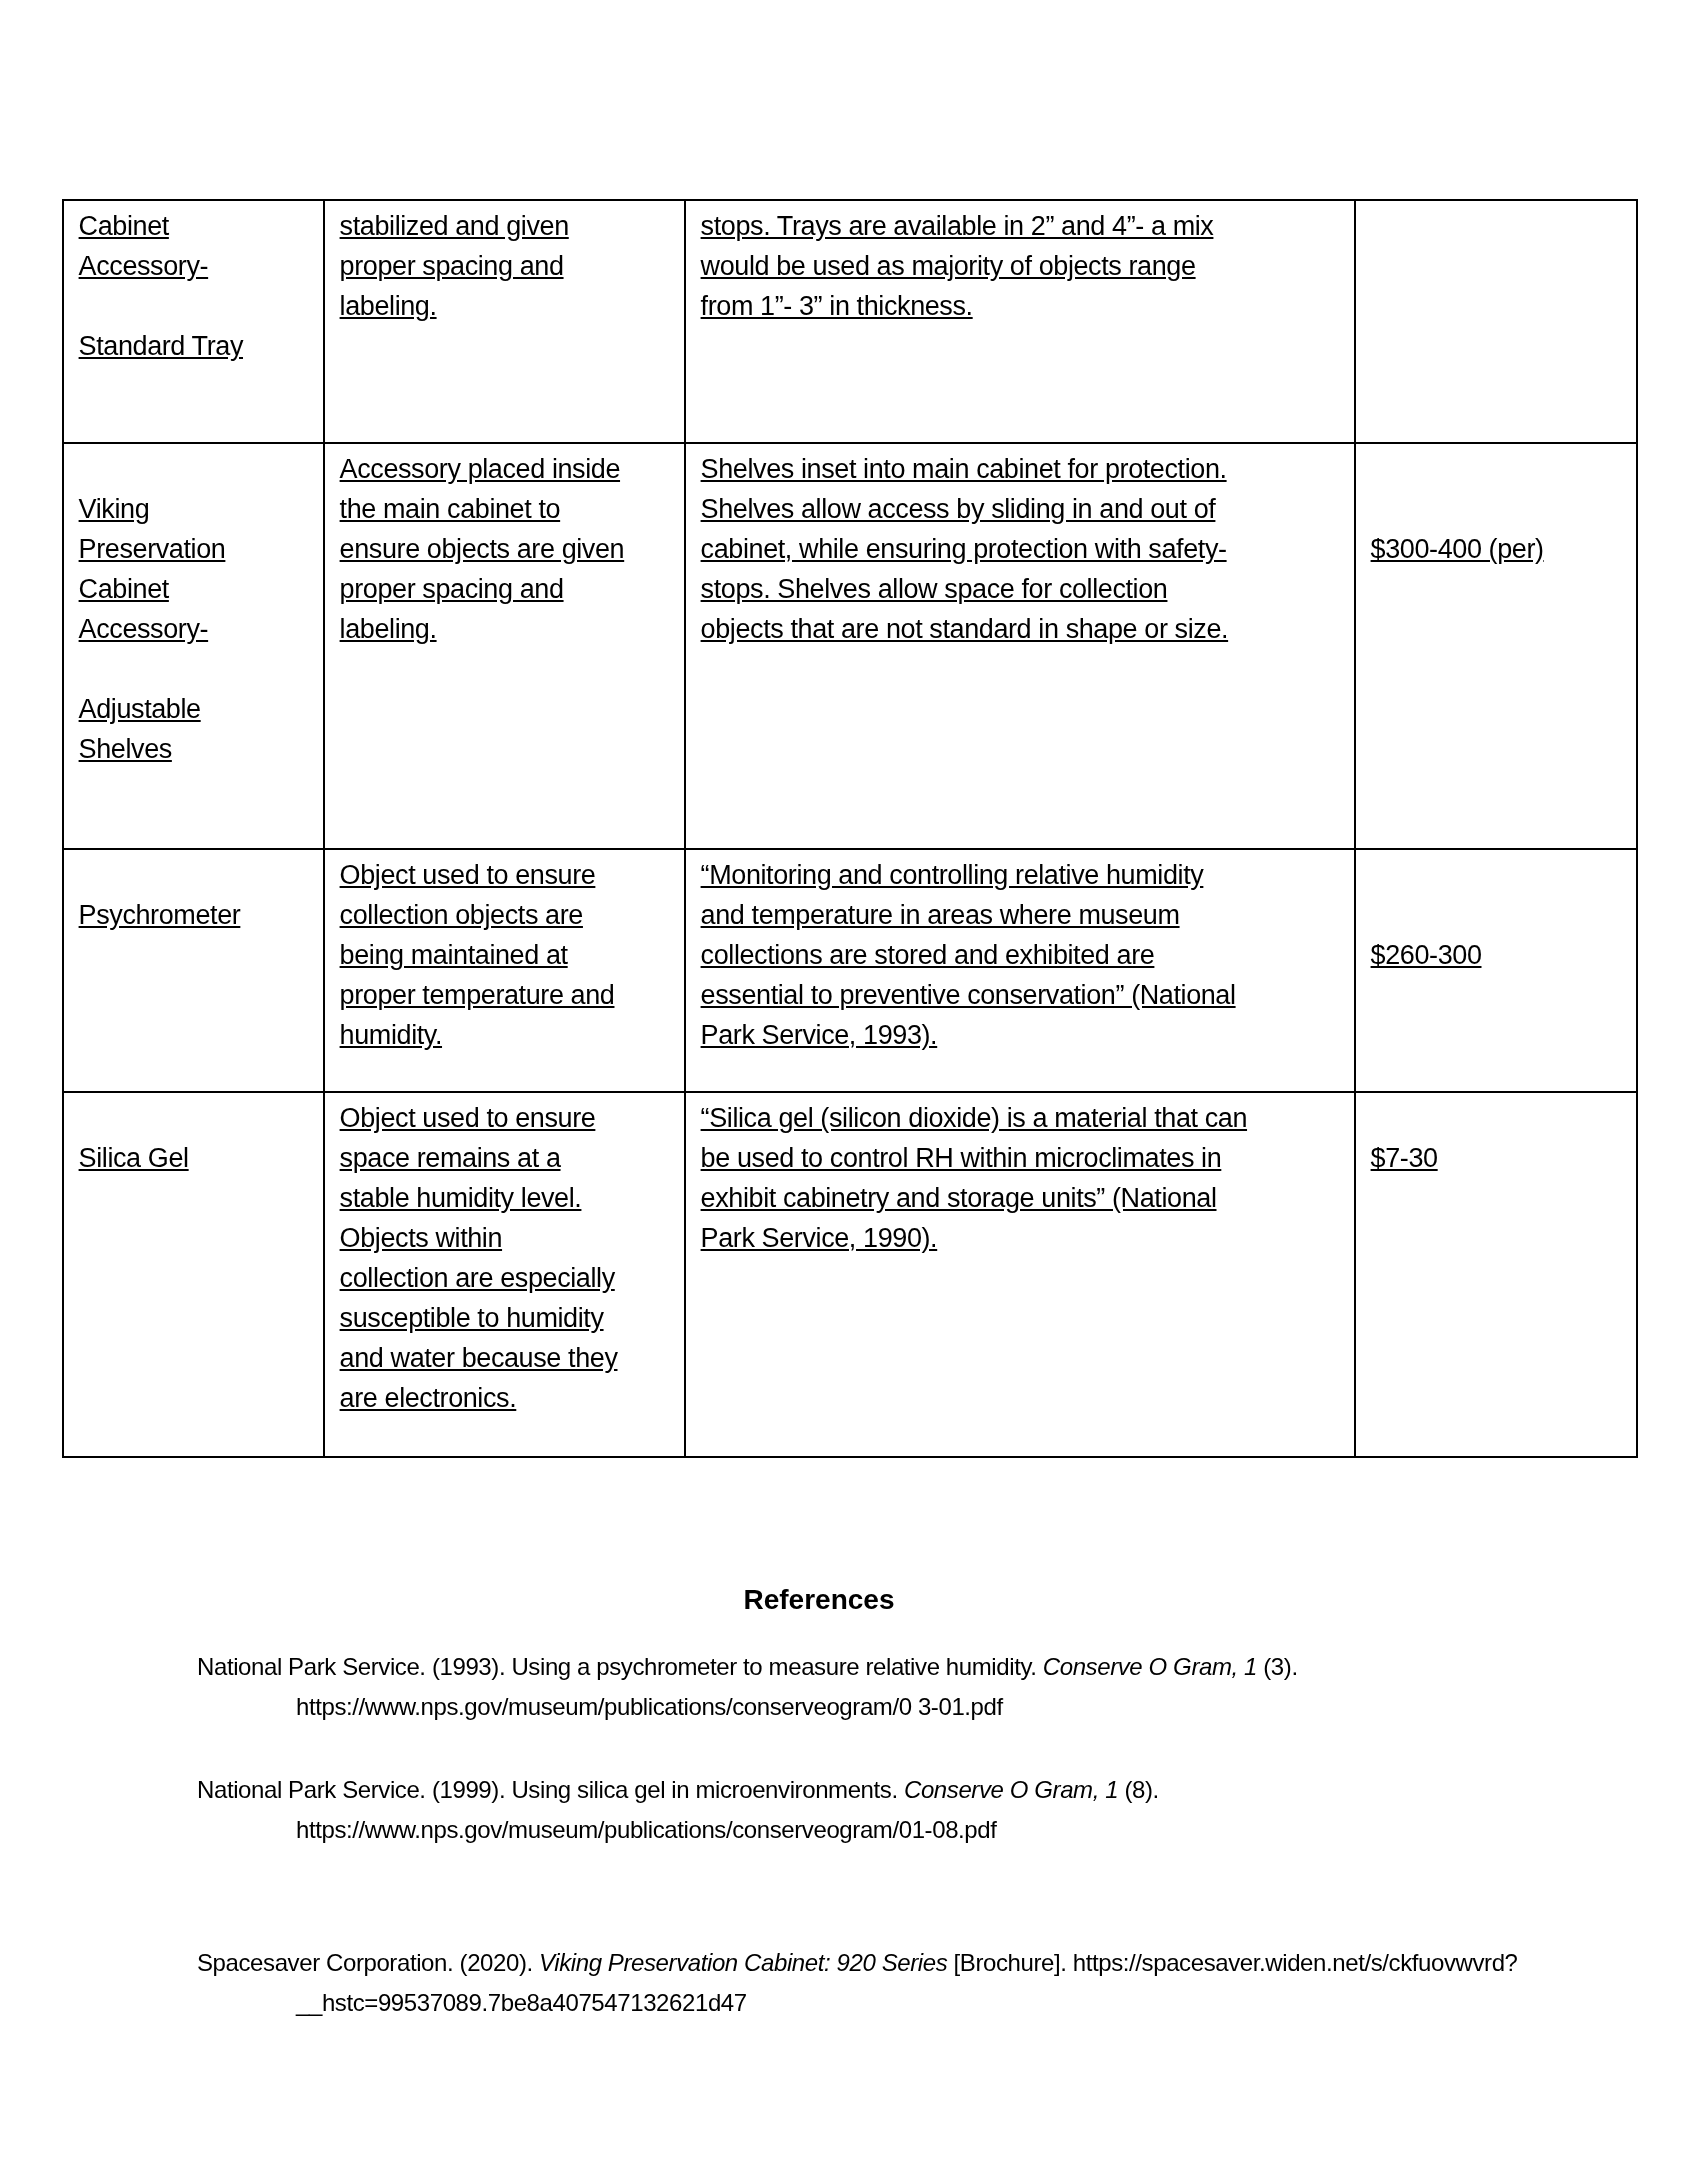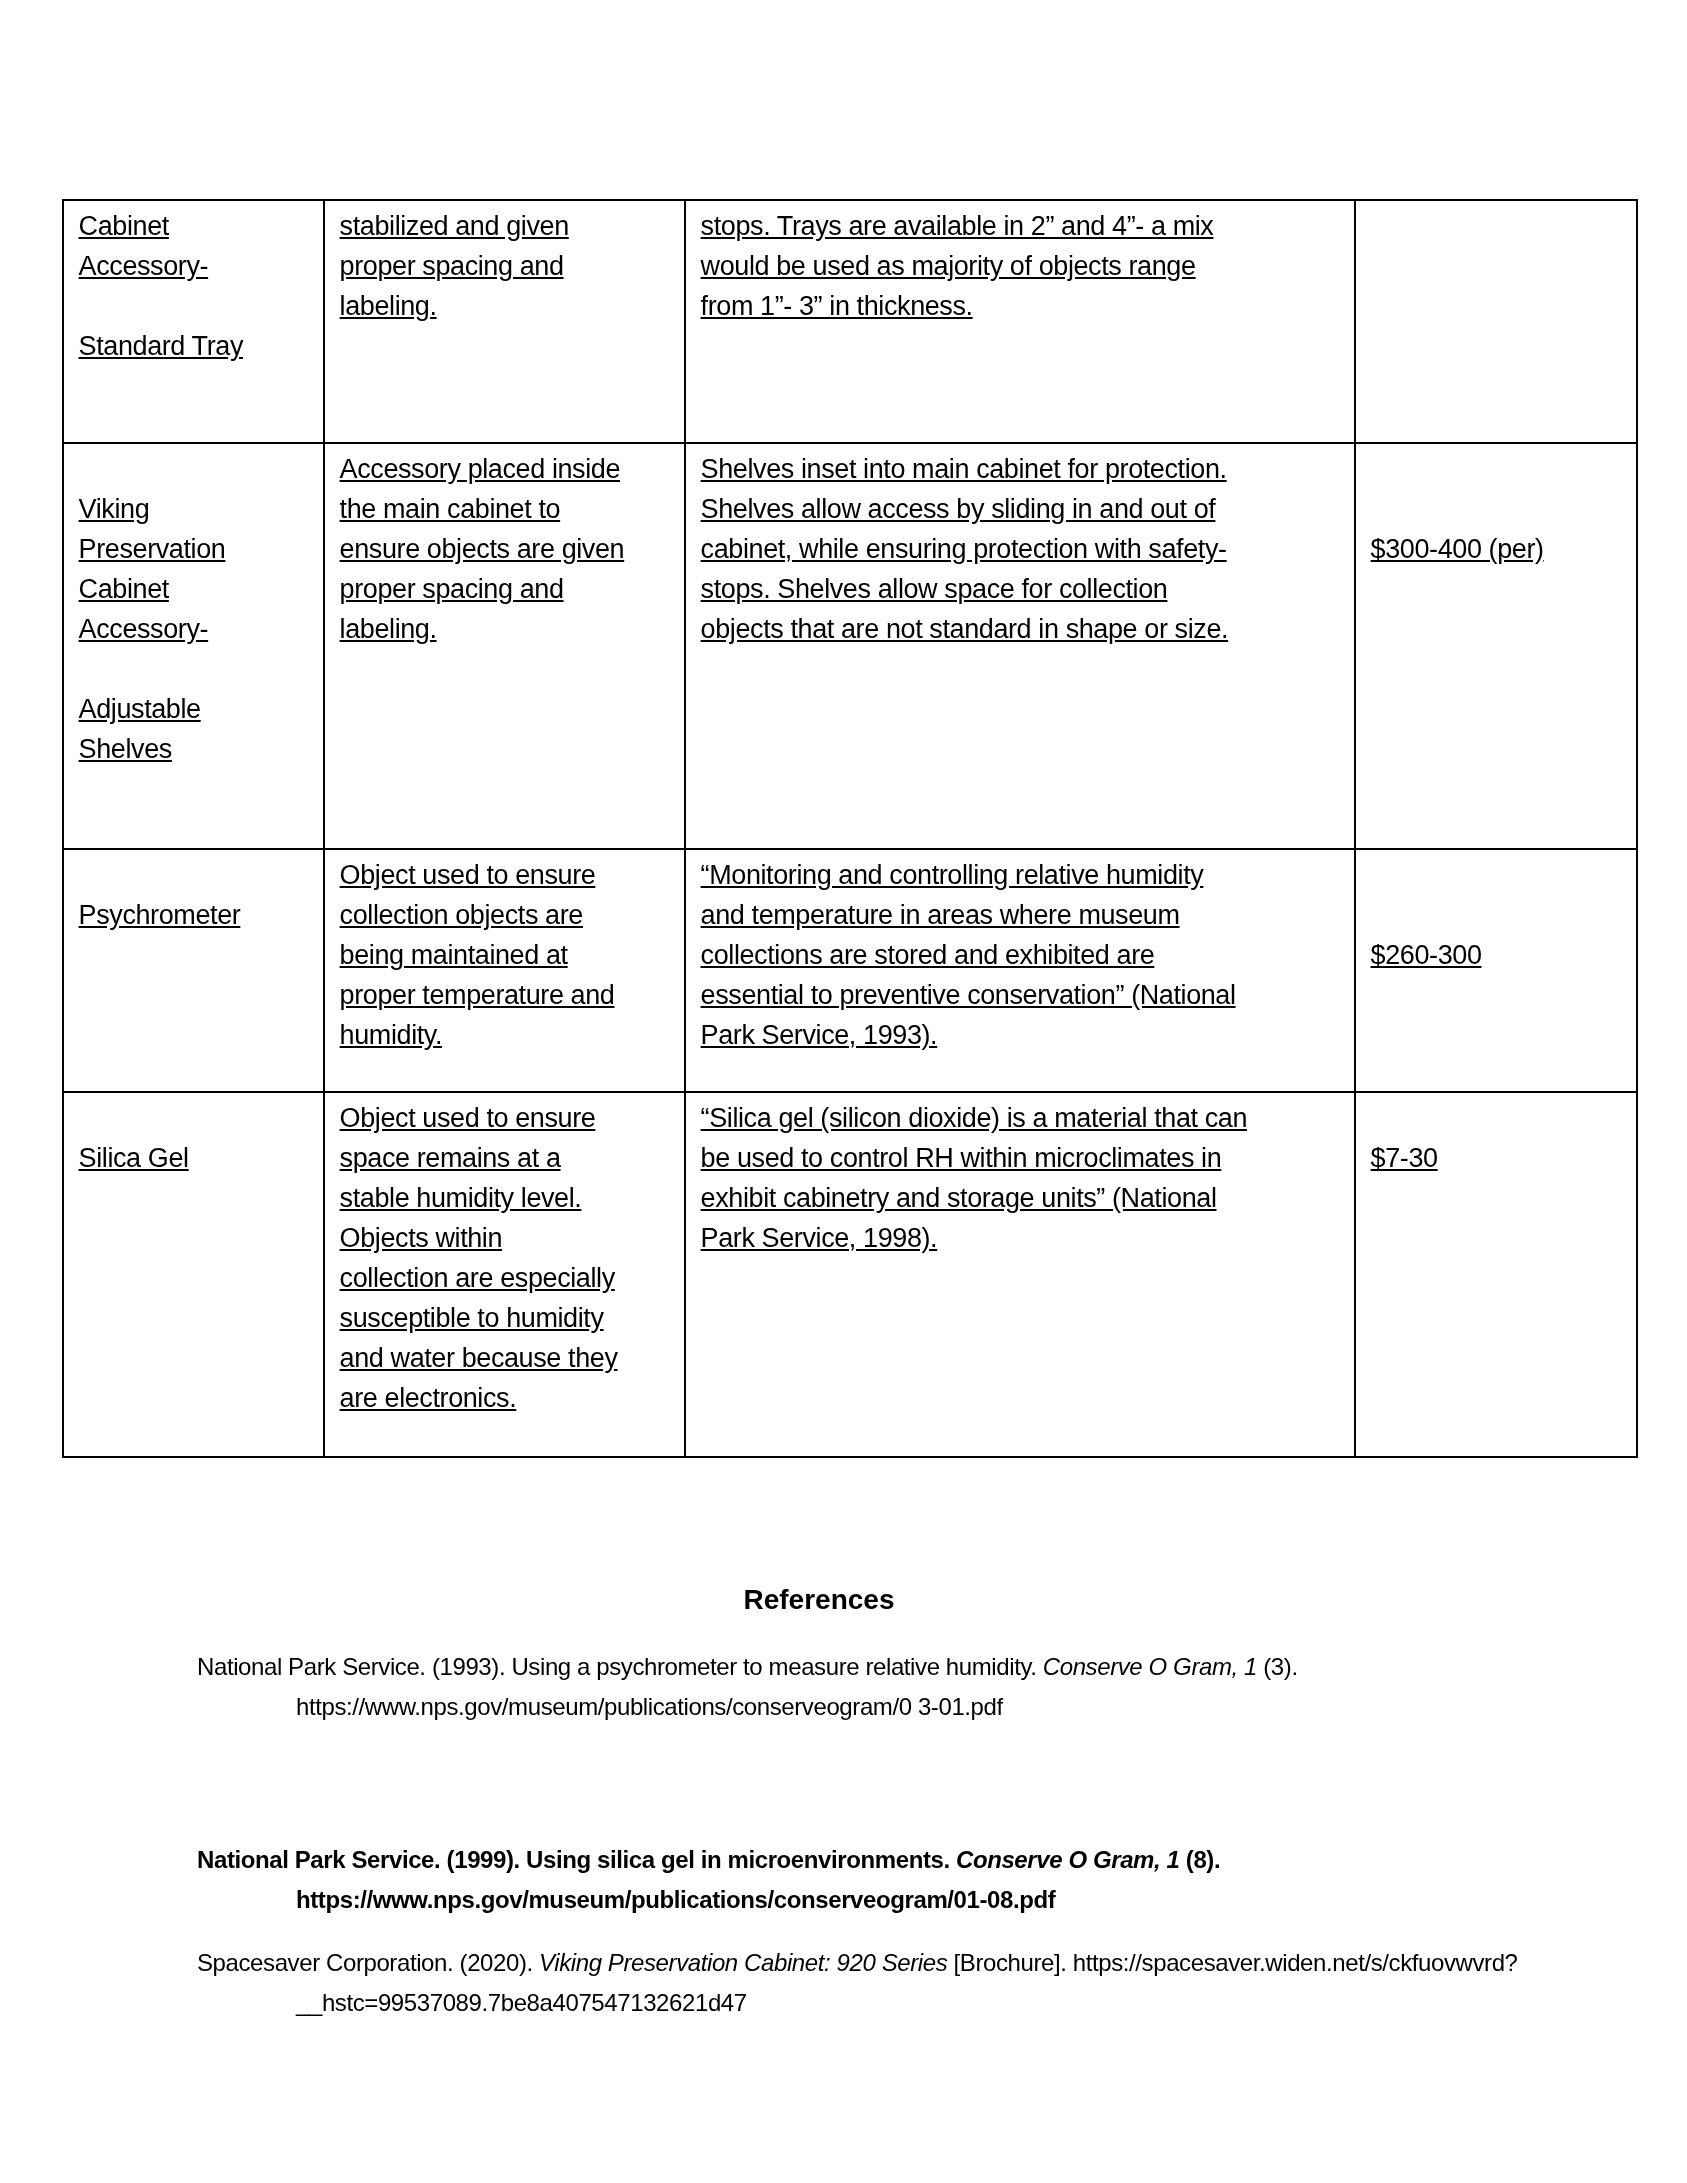--- a/index.html
+++ b/index.html
@@ -9,21 +9,21 @@
          border-collapse: collapse; table-layout: fixed; }
   .tbl td { border: 2px solid #000; vertical-align: top; padding: 5.3px 13.2px 0 14.6px;
             font-size: 27px; line-height: 40px; letter-spacing: -0.4px; white-space: pre-line; text-decoration: underline; }
   .c1 { width: 261px; } .c2 { width: 361px; } .c3 { width: 670px; } .c4 { width: 282px; }
   .r1 { height: 243px; } .r2 { height: 406px; } .r3 { height: 243px; } .r4 { height: 365px; }
   .refs-title { position: absolute; top: 1580px; left: 0; width: 1638px; text-align: center;
                 font-weight: bold; font-size: 28px; line-height: 40px; }
   .ref { position: absolute; left: 197px; width: 1297px; font-size: 24px; line-height: 40px;
          padding-left: 99px; text-indent: -99px; letter-spacing: -0.4px; }
   .ref i { font-style: italic; }
-  .ref1 { top: 1647px; } .ref2 { top: 1840px; font-weight: bold; } .ref3 { top: 1943px; }
+  .ref1 { top: 1647px; } .ref2 { top: 1770px; } .ref3 { top: 1943px; }
 </style>
 </head>
 <body>
 
 <table class="tbl">
   <colgroup>
       <col class="c1">
       <col class="c2">
       <col class="c3">
       <col class="c4">
@@ -89,21 +89,21 @@
 space remains at a
 stable humidity level.
 Objects within
 collection are especially
 susceptible to humidity
 and water because they
 are electronics.</td>
       <td>“Silica gel (silicon dioxide) is a material that can
 be used to control RH within microclimates in
 exhibit cabinetry and storage units” (National
-Park Service, 1998).</td>
+Park Service, 1990).</td>
       <td>
 $7-30</td>
     </tr>
   </tbody>
 </table>
 
 <div class="refs-title">References</div>
 
 <div class="ref ref1"><span>National Park Service. (1993). Using a psychrometer to measure relative humidity. </span><i>Conserve O Gram, 1</i><span> (3). https://www.nps.gov/museum/publications/conserveogram/0 3-01.pdf</span></div>
 

